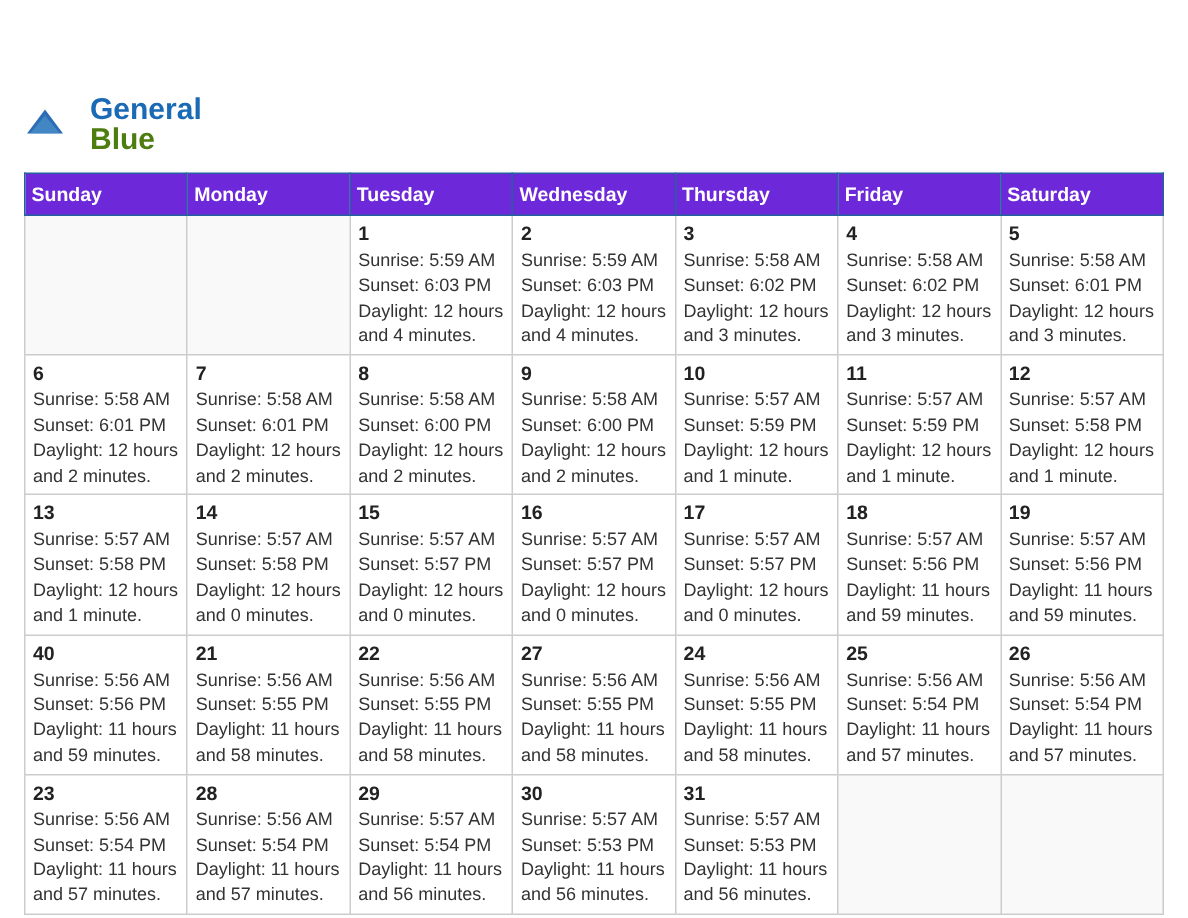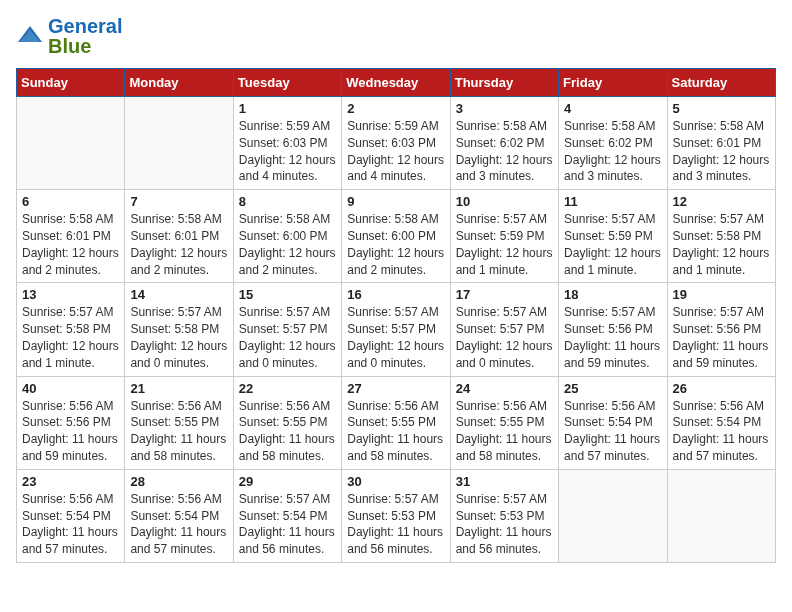--- a/index.html
+++ b/index.html
@@ -12,21 +12,22 @@
     }
     .header {
       display: flex;
       justify-content: space-between;
       align-items: flex-start;
       margin-bottom: 12px;
     }
     .logo {
       display: flex;
       align-items: center;
-      gap: 4px;
+      gap: 16px;
+      margin-top: 47px;
     }
     .logo-text {
       font-size: 20px;
       font-weight: bold;
       color: #1a1a2e;
       line-height: 1;
     }
     .logo-text span {
       color: #1a6ab5;
     }
@@ -47,21 +48,21 @@
     .subtitle {
       font-size: 15px;
       color: #555;
     }
     .calendar {
       width: 100%;
       border-collapse: collapse;
       border: 1px solid #ccc;
     }
     .calendar th {
-      background: #b91c1c;
+      background: #6d28d9;
       color: #fff;
       font-size: 13px;
       font-weight: bold;
       padding: 6px 4px;
       text-align: left;
       border: 1px solid #2260a0;
     }
     .calendar td {
       border: 1px solid #ccc;
       vertical-align: top;

